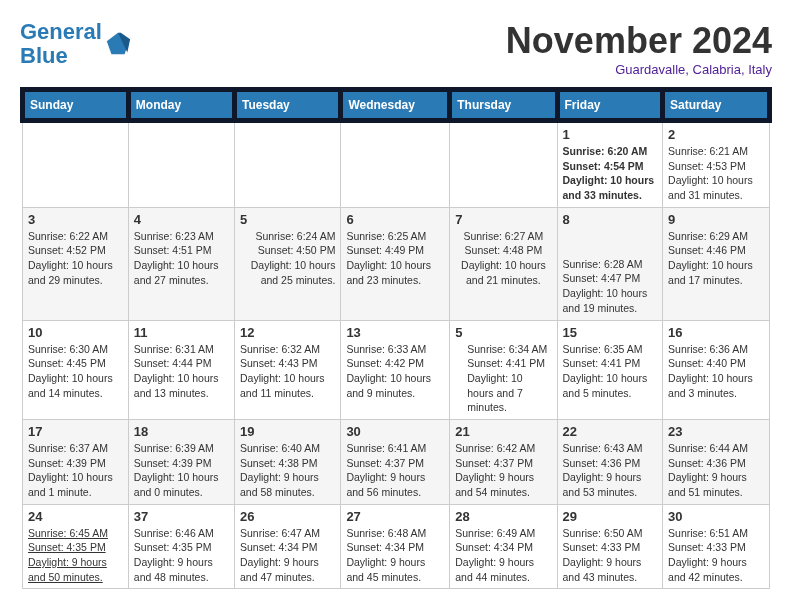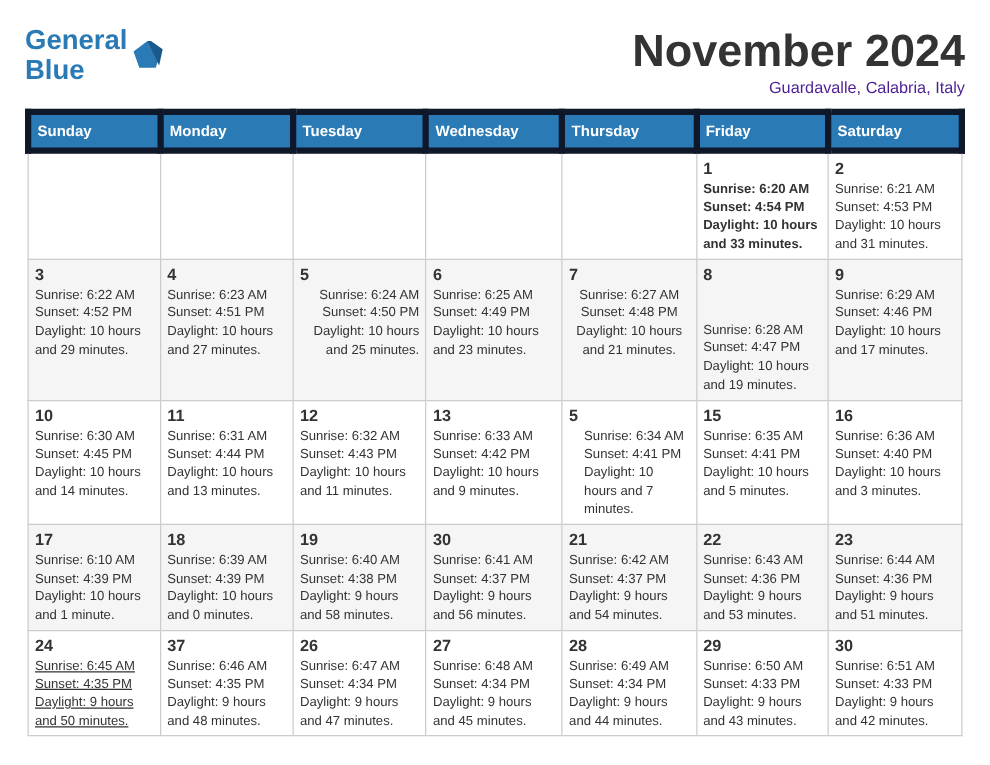--- a/index.html
+++ b/index.html
@@ -226,21 +226,21 @@
         <td>
           <span class="day-num">16</span>
           <div class="day-info" style="white-space: pre-line;">Sunrise: 6:36 AM
 Sunset: 4:40 PM
 Daylight: 10 hours and 3 minutes.</div>
         </td>
       </tr>
       <tr>
         <td>
           <span class="day-num">17</span>
-          <div class="day-info" style="white-space: pre-line;">Sunrise: 6:10 AM
+          <div class="day-info" style="white-space: pre-line;">Sunrise: 6:37 AM
 Sunset: 4:39 PM
 Daylight: 10 hours and 1 minute.</div>
         </td>
         <td>
           <span class="day-num">18</span>
           <div class="day-info" style="white-space: pre-line;">Sunrise: 6:39 AM
 Sunset: 4:39 PM
 Daylight: 10 hours and 0 minutes.</div>
         </td>
         <td>

